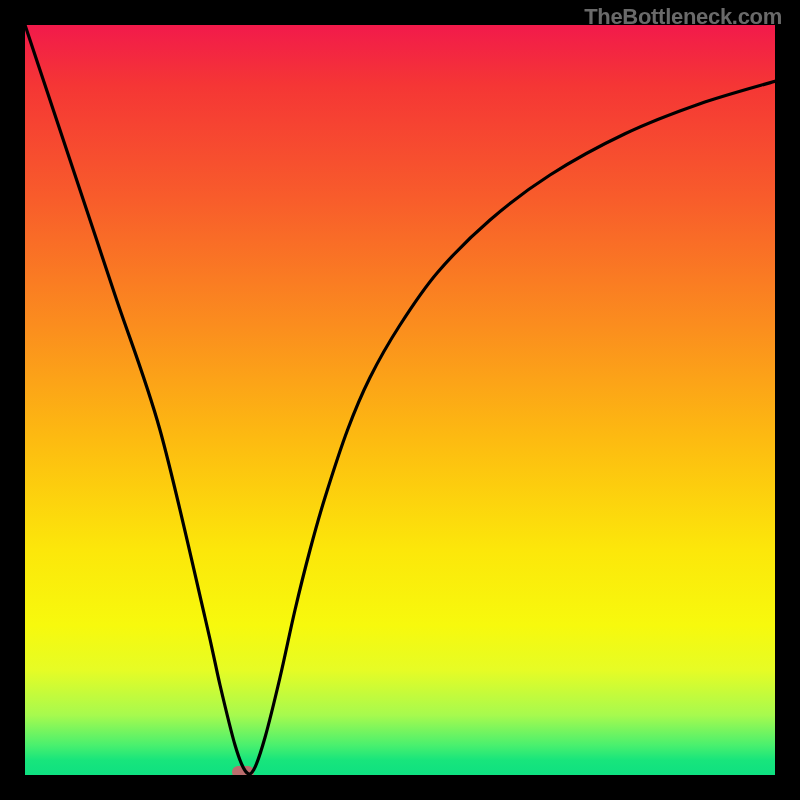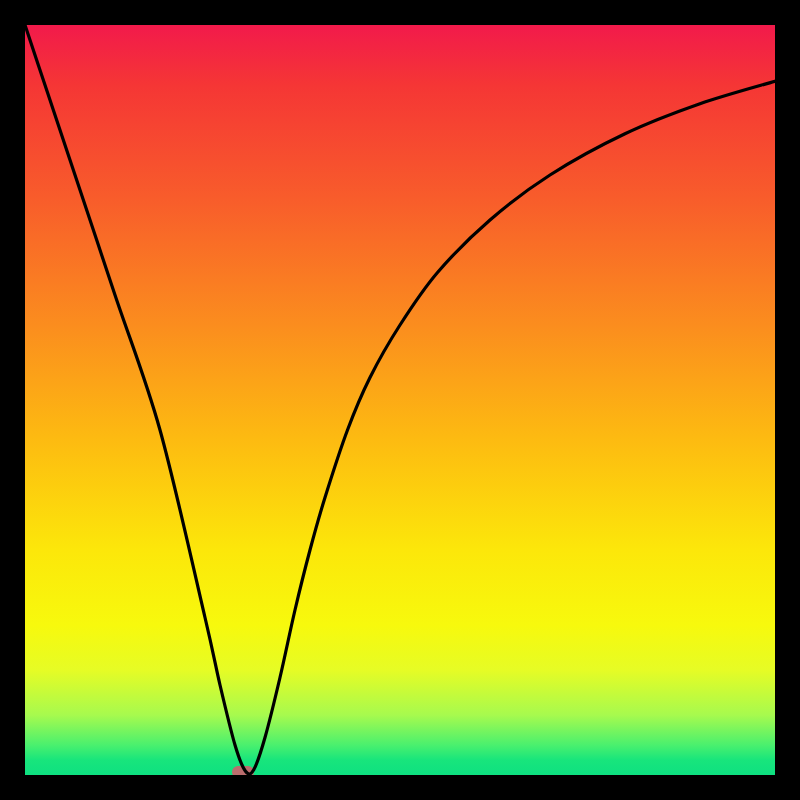--- a/index.html
+++ b/index.html
@@ -71,20 +71,21 @@
     background: #bb6d6e;
     border-radius: 7px;
     z-index: 9;
     transform: translate(-50%, -50%);
   }
 </style>
 </head>
 <body>
 
 <div class="container">
+  <div class="watermark">TheBottleneck.com</div>
   <div class="plot-area">
     <div class="gradient-bg"></div>
     <svg class="curve-svg" viewBox="0 0 750 750" preserveAspectRatio="none">
       <path id="curve-path" d="M 0 0 C 3.6 10.8, 15.3 45.9, 22.5 67.5 C 29.7 89.1, 34.2 102.6, 45 135 C 55.8 167.4, 75.6 226.8, 90 270 C 104.4 313.2, 120.6 353.4, 135 405 C 149.4 456.6, 170.4 551.7, 180 592.5 C 189.6 633.3, 190.2 639.6, 195 660 C 199.8 680.4, 205.92000000000002 706.2, 210.00000000000003 720 C 214.08000000000004 733.8, 217.5 742.29, 220.5 746.25 C 223.5 750.21, 225.63 750.15, 228.75 744.75 C 231.87 739.35, 235.79999999999998 727.26, 240 712.5 C 244.20000000000002 697.74, 250.20000000000002 672.9, 255.00000000000003 652.5 C 259.8 632.1, 265.2 605.4, 270 585 C 274.8 564.6, 280.2 543, 285 525 C 289.8 507, 294 491.7, 300 472.5 C 306 453.3, 315.3 424.2, 322.5 405 C 329.7 385.8, 336.6 369.3, 345 352.5 C 353.4 335.7, 364.2 316.8, 375 300 C 385.8 283.2, 398.1000000000001 264.29999999999995, 412.50000000000006 247.49999999999994 C 426.90000000000003 230.69999999999993, 447 210.6, 465 195 C 483 179.4, 503.4 163.8, 525 150 C 546.6 136.2, 576 120.15, 600 108.75 C 624 97.35, 651 87.15, 675 78.75 C 699 70.35, 738 59.85, 750 56.25" stroke="#000000" stroke-width="3.2" fill="none" stroke-linejoin="round" stroke-linecap="round"></path>
     </svg>
     <div class="marker" id="min-marker" style="left: 217.5px; top: 747px;"></div>
   </div>
 </div>
 
 </body></html>

